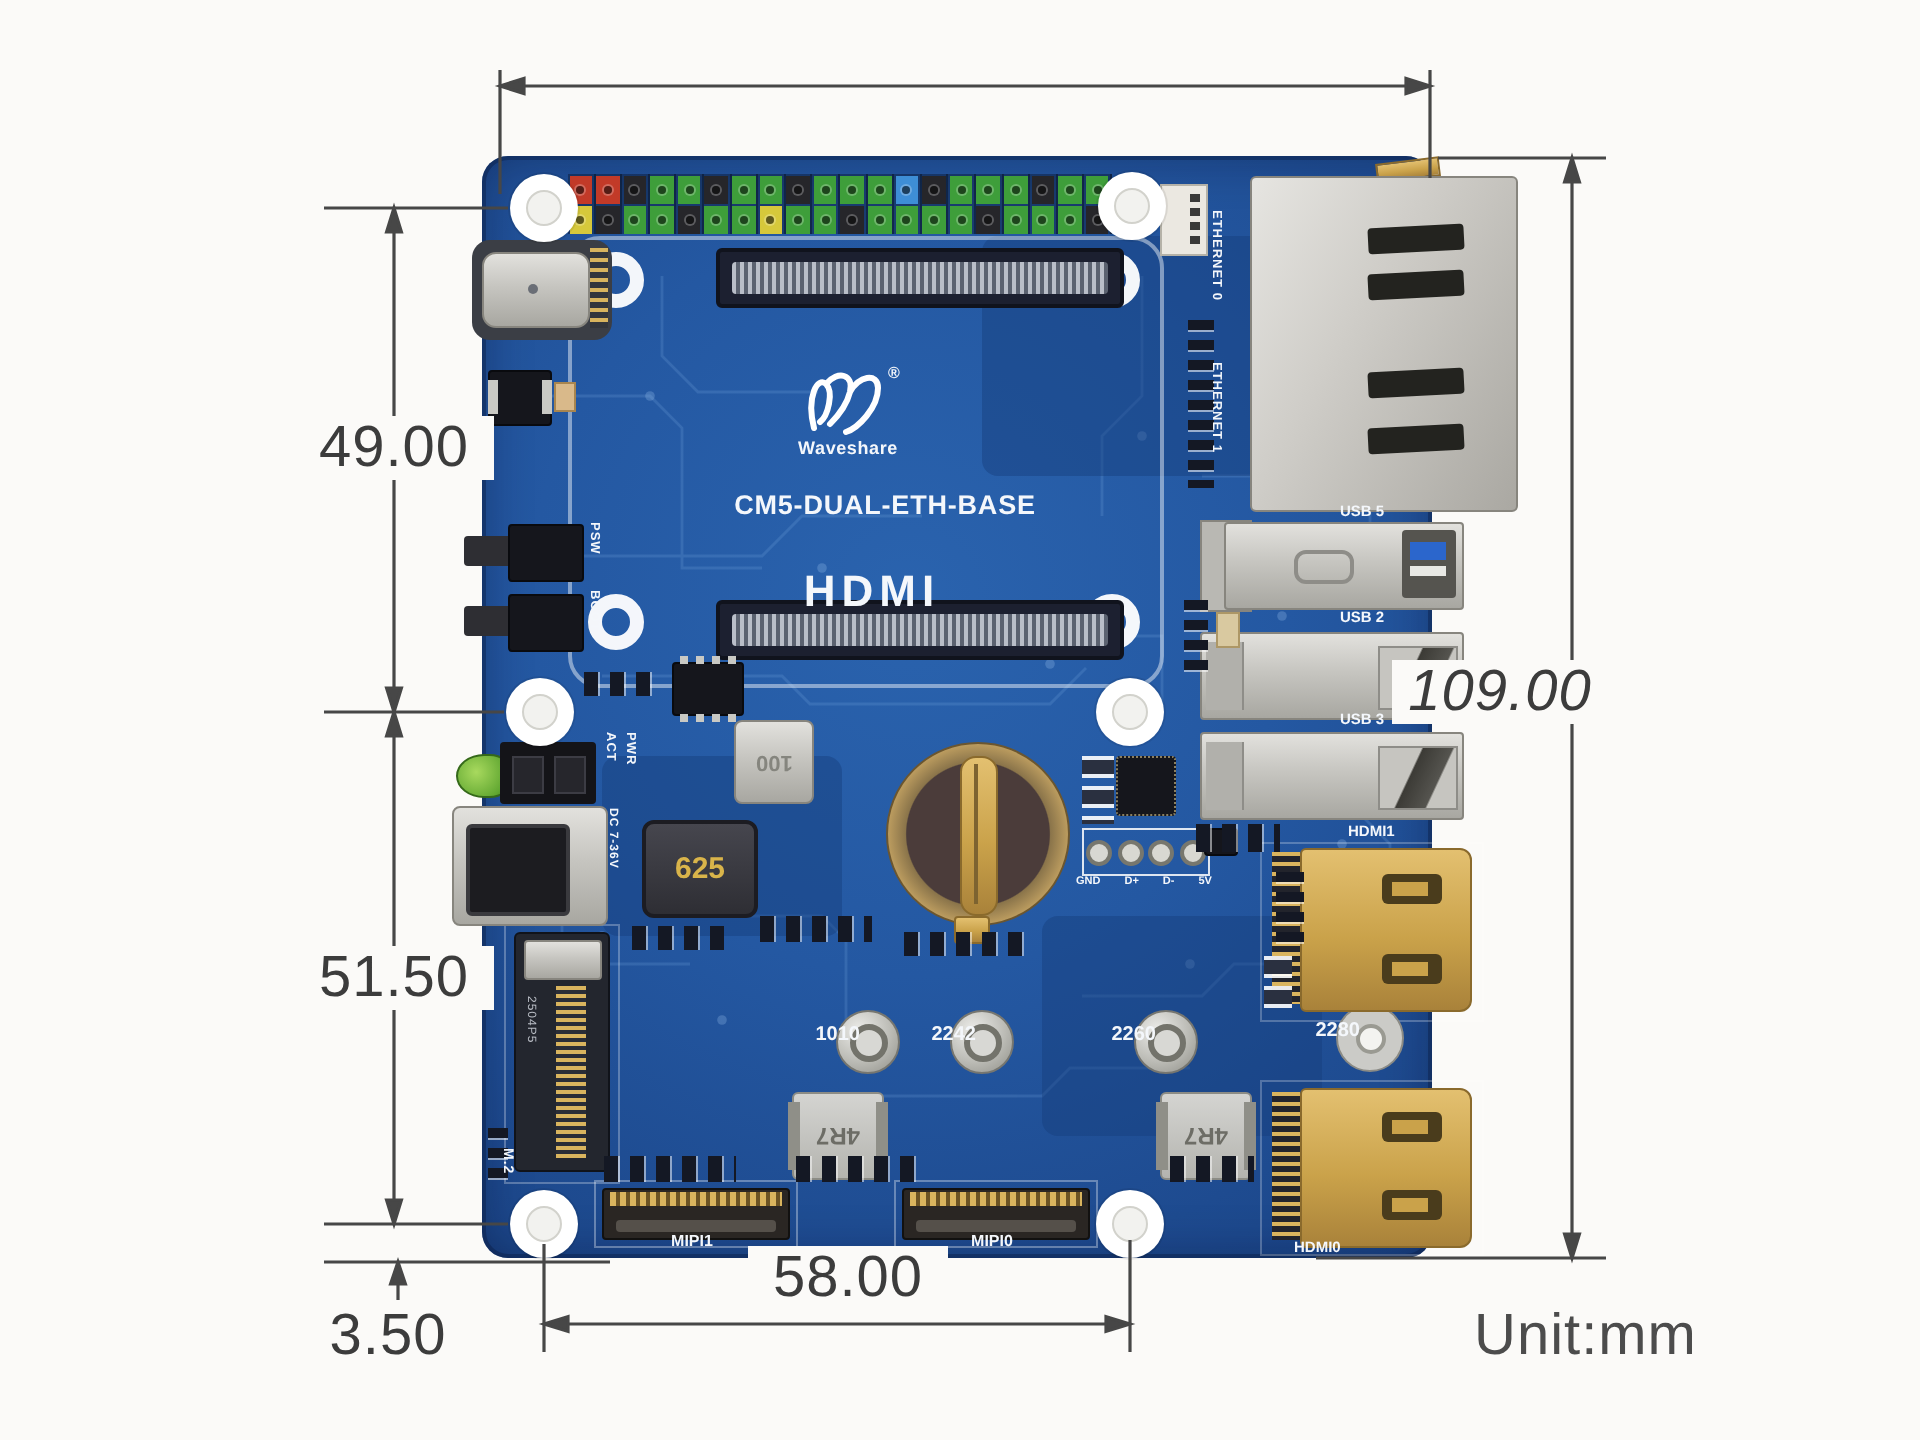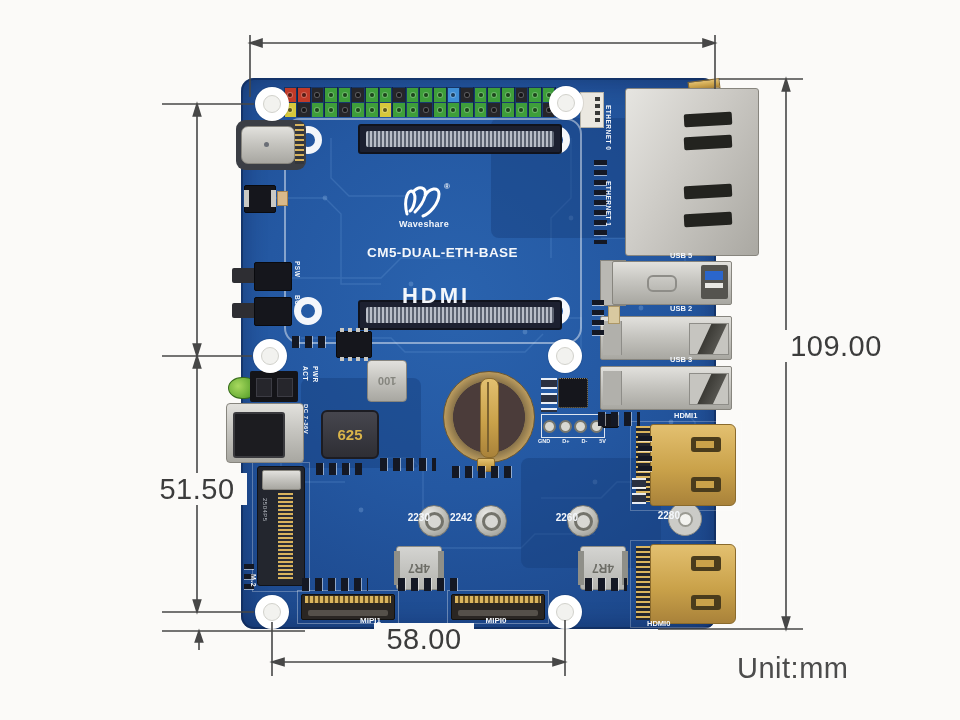--- a/index.html
+++ b/index.html
@@ -365,25 +365,25 @@
 
   <div class="silk-box" style="left:252px;top:462px;width:56px;height:128px;opacity:.5;"></div>
   <div class="abs" style="left:257px;top:466px;width:46px;height:118px;background:#23262e;border:1px solid #10131a;border-radius:3px;z-index:3;">
     <div class="abs metal" style="left:4px;top:3px;width:37px;height:18px;border-radius:2px;"></div>
     <div class="abs" style="left:20px;top:26px;width:15px;height:86px;background:repeating-linear-gradient(180deg,#d9b45e 0 2px,#2a2d36 2px 4px);"></div>
   </div>
   <div class="lbl vtext" style="left:262px;top:498px;height:64px;font-size:6px;color:#b8bcc4;font-weight:400;">2504P5</div>
   <div class="lbl vtext" style="left:250px;top:574px;height:22px;font-size:7px;">M.2</div>
   <div class="smdv" style="left:244px;top:564px;width:10px;height:26px;"></div>
 
-  <div class="lbl" style="left:392px;top:513px;width:38px;text-align:right;font-size:10px;">2230</div>
+  <div class="lbl" style="left:392px;top:513px;width:38px;text-align:right;font-size:10px;">1010</div>
   <div class="standoff" style="left:418px;top:505px;">
       <div class="standoff-in"></div>
     </div>
-  <div class="lbl" style="left:450px;top:513px;width:38px;font-size:10px;">2242</div>
+  <div class="lbl" style="left:450px;top:513px;width:38px;text-align:right;font-size:10px;">2242</div>
   <div class="standoff" style="left:475px;top:505px;">
       <div class="standoff-in"></div>
     </div>
   <div class="lbl" style="left:540px;top:513px;width:38px;text-align:right;font-size:10px;">2260</div>
   <div class="standoff" style="left:567px;top:505px;">
       <div class="standoff-in"></div>
     </div>
   <div class="lbl" style="left:642px;top:511px;width:38px;text-align:right;font-size:10px;">2280</div>
   <div class="washer" style="left:668px;top:502px;">
       <div class="washer-in"></div>
@@ -401,21 +401,21 @@
   </div>
 
   <div class="smdh" style="left:302px;top:578px;width:66px;height:13px;"></div>
   <div class="smdh" style="left:398px;top:578px;width:62px;height:13px;"></div>
   <div class="smdh" style="left:585px;top:578px;width:42px;height:13px;"></div>
   <div class="silk-box" style="left:297px;top:590px;width:100px;height:32px;opacity:.6;"></div>
   <div class="mipi" style="left:301px;top:594px;width:92px;">
       <div class="mipi-teeth"></div>
       <div class="mipi-bar"></div>
     </div>
-  <div class="lbl" style="left:311px;top:617px;width:70px;text-align:right;font-size:8px;">MIPI1</div>
+  <div class="lbl" style="left:311px;top:617px;width:70px;text-align:center;font-size:8px;">MIPI1</div>
   <div class="silk-box" style="left:447px;top:590px;width:100px;height:32px;opacity:.6;"></div>
   <div class="mipi" style="left:451px;top:594px;width:92px;">
       <div class="mipi-teeth"></div>
       <div class="mipi-bar"></div>
     </div>
   <div class="lbl" style="left:461px;top:617px;width:70px;text-align:center;font-size:8px;">MIPI0</div>
 
   <div class="abs gold" style="left:688px;top:80px;width:30px;height:8px;transform:rotate(-7deg);z-index:2;"></div>
   <div class="abs metal" style="left:625px;top:88px;width:132px;height:166px;border-radius:3px;z-index:3;background:linear-gradient(120deg,#e6e5e1 0%,#cfcdc8 40%,#aaa8a2 100%);">
     <div class="eth-slot" style="left:58px;top:24px;width:48px;height:13px;"></div>
@@ -519,18 +519,20 @@
     </g>
     <g stroke="#474747" stroke-width="1.6" fill="#474747">
       <line x1="272" y1="662" x2="565" y2="662"></line>
       <polygon points="272,662 284,658.3 284,665.7"></polygon>
         <polygon points="565,662 553,658.3 553,665.7"></polygon>
       <line x1="272" y1="622" x2="272" y2="676"></line>
         <line x1="565" y1="620" x2="565" y2="676"></line>
     </g>
   </svg>
 
-  <div class="dim-num" style="left:782px;top:330px;width:100px;">109.00</div>
+  <div class="dim-num" style="left:696px;top:330px;width:100px;font-style:italic;">109.00</div>
+  <div class="dim-num" style="left:147px;top:208px;width:92px;">49.00</div>
   <div class="dim-num" style="left:147px;top:473px;width:92px;">51.50</div>
+  <div class="dim-num" style="left:146px;top:652px;width:88px;">3.50</div>
   <div class="dim-num" style="left:374px;top:623px;width:92px;">58.00</div>
   <div class="dim-num" style="left:733px;top:652px;width:130px;text-align:left;color:#4c4c4c;">Unit:mm</div>
 
 </div>
 
 </body></html>

